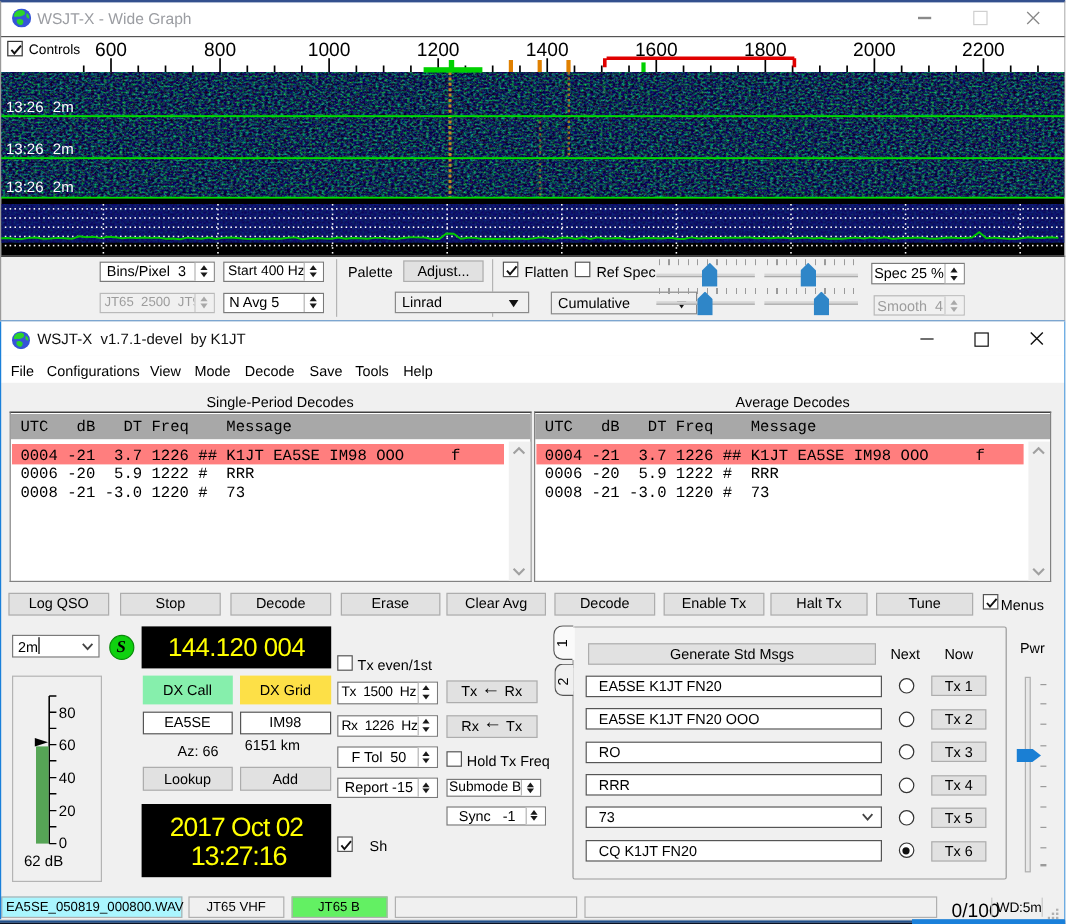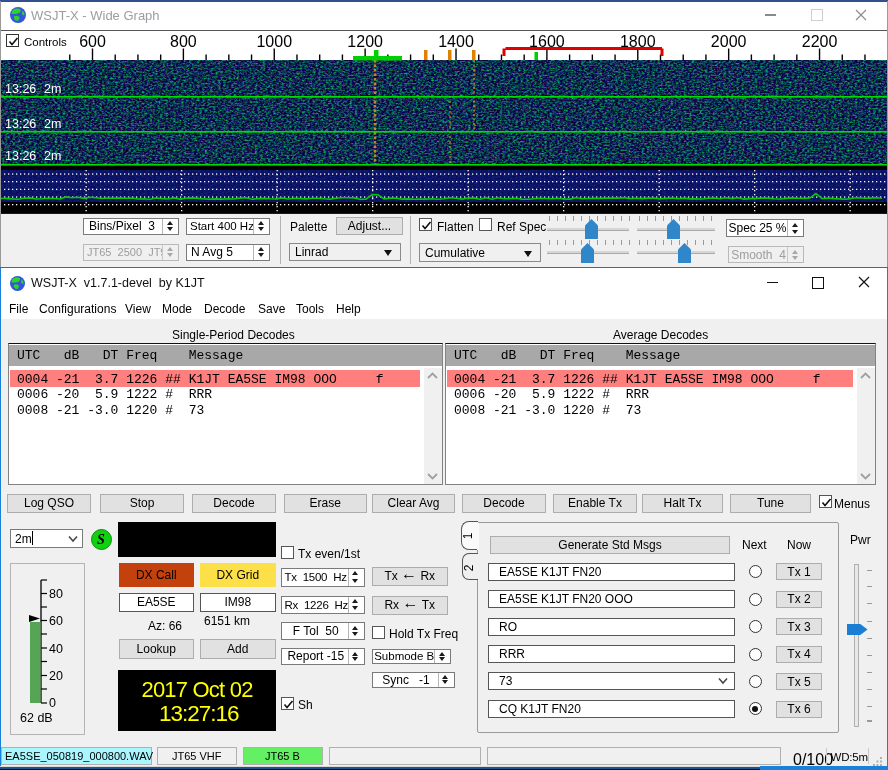--- a/index.html
+++ b/index.html
@@ -11,21 +11,21 @@
 .cb{position:absolute;width:13px;height:13px;background:#fff;border:1px solid #555;box-sizing:border-box;}
 .cb svg{position:absolute;left:0;top:0;}
 .lbl{position:absolute;white-space:nowrap;}
 .spin{position:absolute;background:#fff;border:1px solid #7a7a7a;box-sizing:border-box;
   display:flex;align-items:center;justify-content:center;font-size:12px;}
 .spin .arr{position:absolute;right:0;top:0;bottom:0;width:15px;border-left:1px solid #b5b5b5;background:inherit;}
 .upt{position:absolute;width:0;height:0;border-left:3.5px solid transparent;border-right:3.5px solid transparent;border-bottom:4.5px solid #1a1a1a;left:3.5px;top:2.5px;}
 .dnt{position:absolute;width:0;height:0;border-left:3.5px solid transparent;border-right:3.5px solid transparent;border-top:4.5px solid #1a1a1a;left:3.5px;bottom:2.5px;}
 .mono{font-family:"Liberation Mono",monospace;}
 .combo{position:absolute;background:#f0f0f0;border:1px solid #8a8a8a;box-sizing:border-box;
-  display:flex;align-items:center;font-size:12px;padding-left:5px;}
+  display:flex;align-items:center;font-size:12px;padding-left:5px;margin-left:40px;}
 .dn{position:absolute;width:0;height:0;border-left:4.5px solid transparent;border-right:4.5px solid transparent;border-top:6px solid #111;}
 .radio{position:absolute;width:13px;height:13px;border-radius:50%;background:#fff;border:1px solid #333;box-sizing:border-box;}
 .slider-ticks{position:absolute;height:5px;
  background:repeating-linear-gradient(to right,#9a9a9a 0,#9a9a9a 1px,transparent 1px,transparent 8px);}
 .groove{position:absolute;height:3px;background:#d6d6d6;border-bottom:1px solid #aaa;box-sizing:border-box;}
 .handle{position:absolute;width:13px;height:20px;background:#2f86c8;
  clip-path:polygon(0 32%,50% 0,100% 32%,100% 100%,0 100%);}
 .msg{width:247px;height:18px;background:#fff;border:1px solid #555;box-sizing:border-box;
  font-size:12px;display:flex;align-items:center;padding-left:10px;}
 </style>
@@ -1508,20 +1508,21 @@
 <div class="lbl" style="left:15px;top:532px;">2m</div>
 <div class="abs" style="left:32px;top:531px;width:1px;height:14px;background:#000;"></div>
 <svg class="abs" style="left:68px;top:535px;" width="10" height="8" viewBox="0 0 10 8">
       <path d="M1,1.5 L5,6 L9,1.5" stroke="#444" stroke-width="1.5" fill="none"></path>
     </svg>
 
 <div class="abs" style="left:91px;top:529px;width:21px;height:21px;border-radius:50%;background:#0fd10f;border:1px solid #0a8a0a;box-sizing:border-box;"></div>
 <div class="lbl" style="left:97px;top:532px;font-family:'Liberation Serif',serif;font-weight:bold;font-style:italic;font-size:14px;">S</div>
 
 <div class="abs" style="left:118px;top:522px;width:158px;height:35px;background:#000;"></div>
+<div class="lbl" style="left:140px;top:528px;font-size:21.5px;letter-spacing:-0.5px;color:#ffff00;">144.120 004</div>
 
 <div class="abs" style="left:10px;top:563px;width:75px;height:172px;background:#f0f0f0;border:1px solid #b4b4b4;box-sizing:border-box;"></div>
 <svg class="abs" style="left:11px;top:564px;" width="73" height="170" viewBox="0 0 73 170">
  <line x1="30" y1="16" x2="30" y2="139" stroke="#000" stroke-width="1.3"></line>
  <g stroke="#000" stroke-width="1.2">
   <line x1="30" y1="16" x2="36" y2="16"></line>
   <line x1="30" y1="29.5" x2="36" y2="29.5"></line>
   <line x1="30" y1="43" x2="36" y2="43"></line>
   <line x1="30" y1="56.5" x2="36" y2="56.5"></line>
   <line x1="30" y1="70" x2="36" y2="70"></line>
@@ -1536,21 +1537,21 @@
   <text x="38" y="61">60</text>
   <text x="38" y="88.5">40</text>
   <text x="38" y="116">20</text>
   <text x="38" y="143">0</text>
  </g>
  <rect x="19" y="58" width="10.5" height="81" fill="#56a556"></rect>
  <path d="M18,51 L29,54.5 L18,58 Z" fill="#000"></path>
  <text x="9" y="158" font-size="12.5" fill="#000">62 dB</text>
 </svg>
 
-<div class="btn" style="left:118.5px;top:563px;width:75.5px;height:23.5px;background:#c2410c;border:none;">DX Call</div>
+<div class="btn" style="left:118.5px;top:563px;width:75.5px;height:23.5px;background:#86efac;border:none;">DX Call</div>
 <div class="btn" style="left:200px;top:563px;width:75.5px;height:23.5px;background:#fde047;border:none;">DX Grid</div>
 <div class="abs" style="left:118.5px;top:593px;width:75.5px;height:18.5px;background:#fff;border:1px solid #555;box-sizing:border-box;display:flex;align-items:center;justify-content:center;">EA5SE</div>
 <div class="abs" style="left:200px;top:593px;width:75.5px;height:18.5px;background:#fff;border:1px solid #555;box-sizing:border-box;display:flex;align-items:center;justify-content:center;">IM98</div>
 <div class="lbl" style="left:148px;top:619px;">Az: 66</div>
 <div class="lbl" style="left:204px;top:614px;">6151 km</div>
 <div class="btn" style="left:118.5px;top:639px;width:75.5px;height:20px;">Lookup</div>
 <div class="btn" style="left:200px;top:639px;width:75.5px;height:20px;">Add</div>
 
 <div class="abs" style="left:118px;top:670px;width:158px;height:61px;background:#000;"></div>
 <div class="lbl" style="left:141.5px;top:677px;font-size:22px;letter-spacing:-0.8px;color:#ffff00;">2017 Oct 02</div>
@@ -1584,21 +1585,21 @@
       </span></div>
 <div class="spin" style="left:371.5px;top:671.5px;width:83px;height:16px;padding-right:14px;">Sync&nbsp;&nbsp; -1<span class="arr">
         <span class="upt"></span>
         <span class="dnt"></span>
       </span></div>
 <div class="cb" style="left:281px;top:697px;">
  <svg width="13" height="13" viewBox="0 0 13 13">
         <path d="M2.5,6.5 L5,9.5 L10.5,3" stroke="#111" stroke-width="1.6" fill="none"></path>
       </svg>
 </div>
-<div class="lbl" style="left:298px;top:698px;">Sh</div>
+<div class="lbl" style="left:308px;top:698px;">Sh</div>
 
 <div class="abs" style="left:477px;top:521.5px;width:362px;height:211px;background:#f0f0f0;border:1px solid #9a9a9a;border-radius:2px;box-sizing:border-box;"></div>
 <div class="abs" style="left:461px;top:521px;width:17px;height:28.5px;background:#fafafa;border:1.2px solid #555;border-right:none;border-radius:8px 0 0 8px;box-sizing:border-box;"></div>
 <div class="lbl" style="left:464.5px;top:529px;transform:rotate(-90deg);font-size:12px;">1</div>
 <div class="abs" style="left:462px;top:553px;width:16px;height:26.5px;background:#f0f0f0;border:1.2px solid #555;border-right:none;border-radius:7px 0 0 7px;box-sizing:border-box;"></div>
 <div class="lbl" style="left:465.5px;top:560.5px;transform:rotate(-90deg);font-size:12px;">2</div>
 <div class="abs" style="left:477px;top:522.5px;width:1.5px;height:27px;background:#fafafa;"></div>
 <div class="btn" style="left:490px;top:536px;width:240px;height:17.5px;">Generate Std Msgs</div>
 <div class="lbl" style="left:742px;top:538px;">Next</div>
 <div class="lbl" style="left:787px;top:538px;">Now</div>

